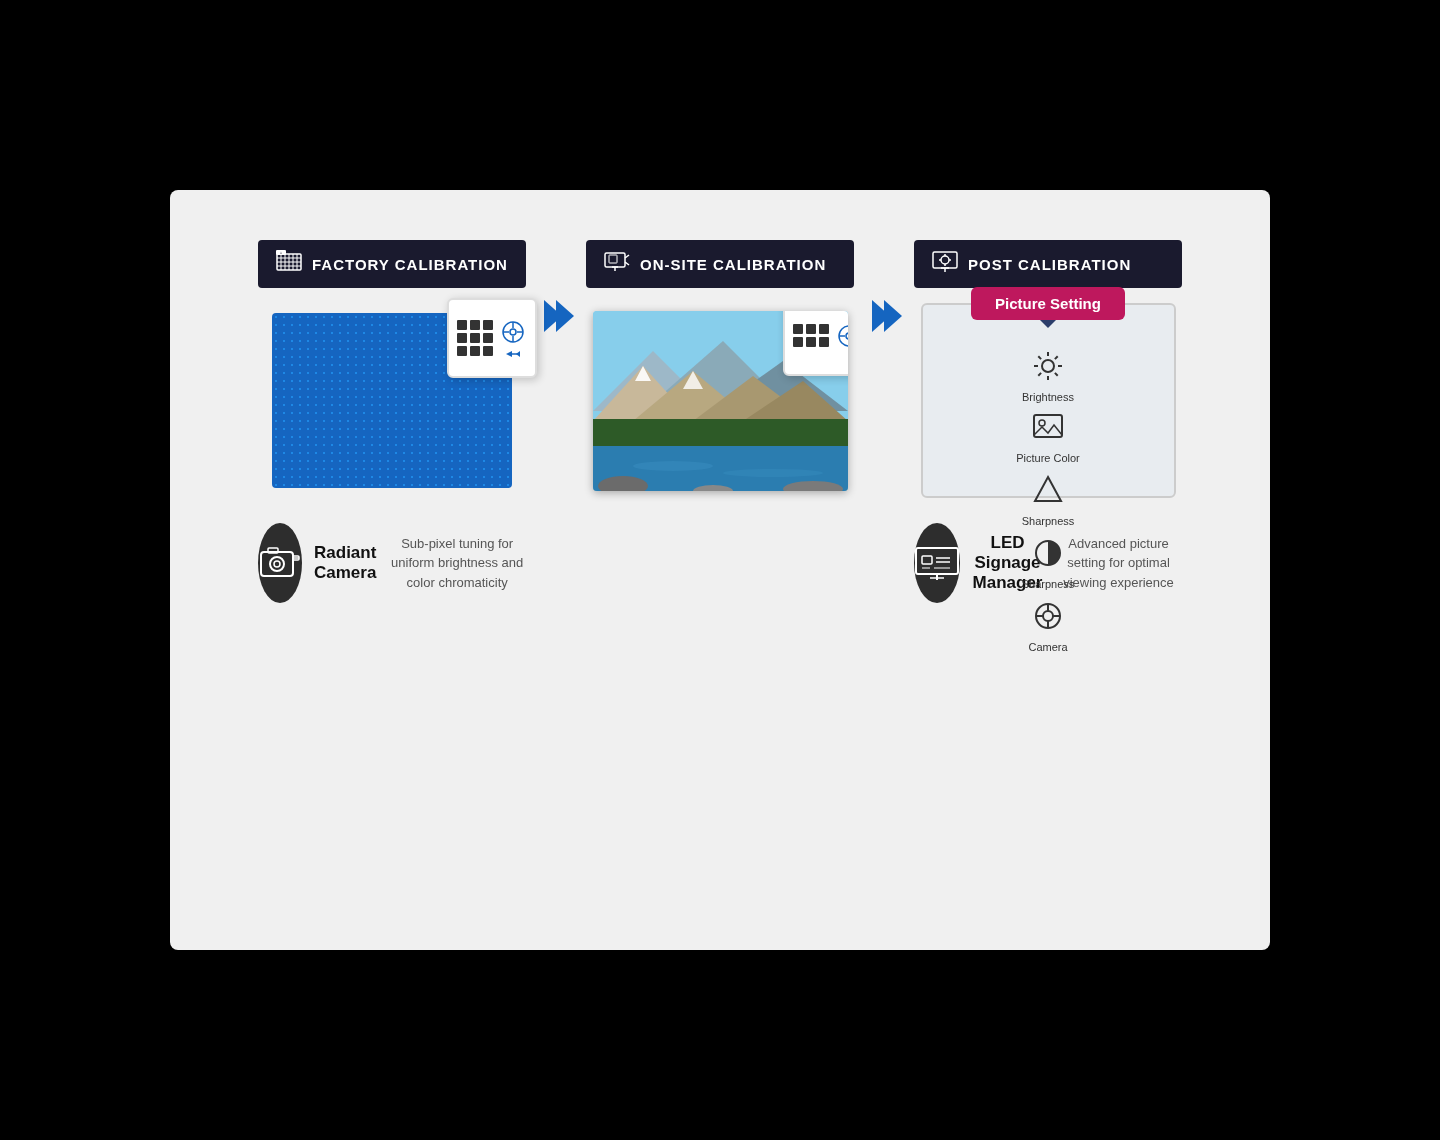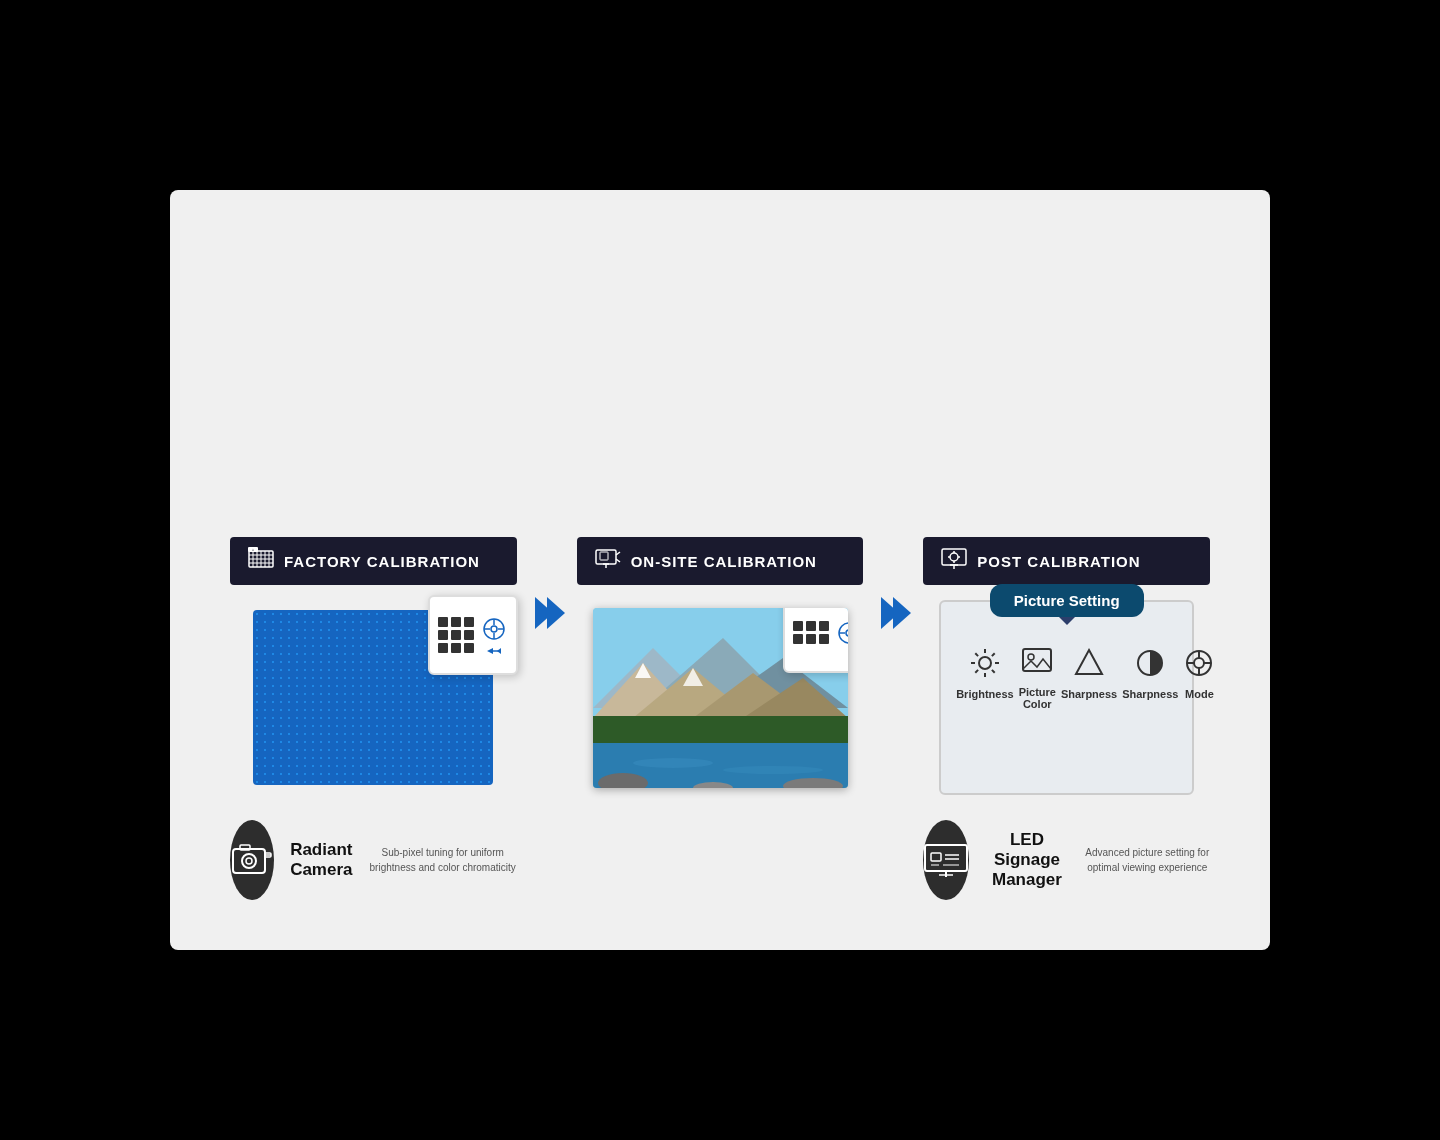--- a/index.html
+++ b/index.html
@@ -10,25 +10,24 @@
       align-items: center;
       min-height: 1140px;
       width: 1440px;
       font-family: 'Arial', sans-serif;
     }
     .main-card {
       background: #f0f0f0;
       border-radius: 8px;
       width: 1100px;
       min-height: 760px;
-      padding: 50px 60px;
+      padding: 50px 88px;
       display: flex;
       flex-direction: column;
       align-items: center;
-      justify-content: flex-end;
     }
     .flow-container {
       display: flex;
       align-items: flex-start;
       justify-content: center;
       gap: 0;
       width: 100%;
     }
     .step {
       display: flex;
@@ -172,23 +171,23 @@
       background: #e8ecf0;
       border: 2px solid #ccc;
       border-radius: 6px;
       position: relative;
       display: flex;
       flex-direction: column;
       align-items: center;
       padding-top: 10px;
     }
     .picture-setting-badge {
-      background: #0c4a6e;
+      background: #be185d;
       color: #fff;
-      border-radius: 12px;
+      border-radius: 6px;
       padding: 8px 24px;
       font-size: 15px;
       font-weight: 700;
       position: absolute;
       top: -18px;
       white-space: nowrap;
     }
     .picture-setting-badge::after {
       content: '';
       position: absolute;
@@ -196,25 +195,24 @@
       left: 50%;
       transform: translateX(-50%);
       width: 0;
       height: 0;
       border-left: 8px solid transparent;
       border-right: 8px solid transparent;
       border-top: 8px solid #2c3e6b;
     }
     .settings-grid {
       display: grid;
-      grid-template-columns: repeat(5, 1fr);
-      gap: 10px 5px;
+      grid-template-columns: repeat(1, 1fr);
+      gap: 10px 15px;
       padding: 35px 15px 15px 15px;
       width: 100%;
-      font-weight: bold;
     }
     .setting-item {
       display: flex;
       flex-direction: column;
       align-items: center;
       gap: 4px;
     }
     .setting-icon {
       font-size: 28px;
       color: #333;
@@ -243,21 +241,21 @@
       font-size: 36px;
       color: #fff;
     }
     .step-title {
       font-size: 17px;
       font-weight: 800;
       color: #111;
       text-align: center;
     }
     .step-desc {
-      font-size: 10px;
+      font-size: 13px;
       color: #555;
       text-align: center;
       line-height: 1.5;
       max-width: 220px;
     }
   </style>
 </head>
 <body>
 
 <div class="main-card">
@@ -489,21 +487,21 @@
               <span class="setting-icon">
                 <svg width="32" height="32" viewBox="0 0 32 32" fill="none">
                   <circle cx="16" cy="16" r="12" stroke="#333" stroke-width="2" fill="none"></circle>
                   <circle cx="16" cy="16" r="5" stroke="#333" stroke-width="2" fill="none"></circle>
                   <line x1="16" y1="4" x2="16" y2="11" stroke="#333" stroke-width="2"></line>
                   <line x1="16" y1="21" x2="16" y2="28" stroke="#333" stroke-width="2"></line>
                   <line x1="4" y1="16" x2="11" y2="16" stroke="#333" stroke-width="2"></line>
                   <line x1="21" y1="16" x2="28" y2="16" stroke="#333" stroke-width="2"></line>
                 </svg>
               </span>
-              <span class="setting-label">Mode</span>
+              <span class="setting-label">Camera</span>
             </div>
           </div>
         </div>
       </div>
 
       <div class="step-bottom">
         <div class="bottom-icon-circle">
           <svg width="46" height="38" viewBox="0 0 46 38" fill="none">
             <rect x="2" y="4" width="42" height="26" rx="2" stroke="white" stroke-width="2" fill="none"></rect>
             <line x1="16" y1="30" x2="30" y2="30" stroke="white" stroke-width="2"></line>

